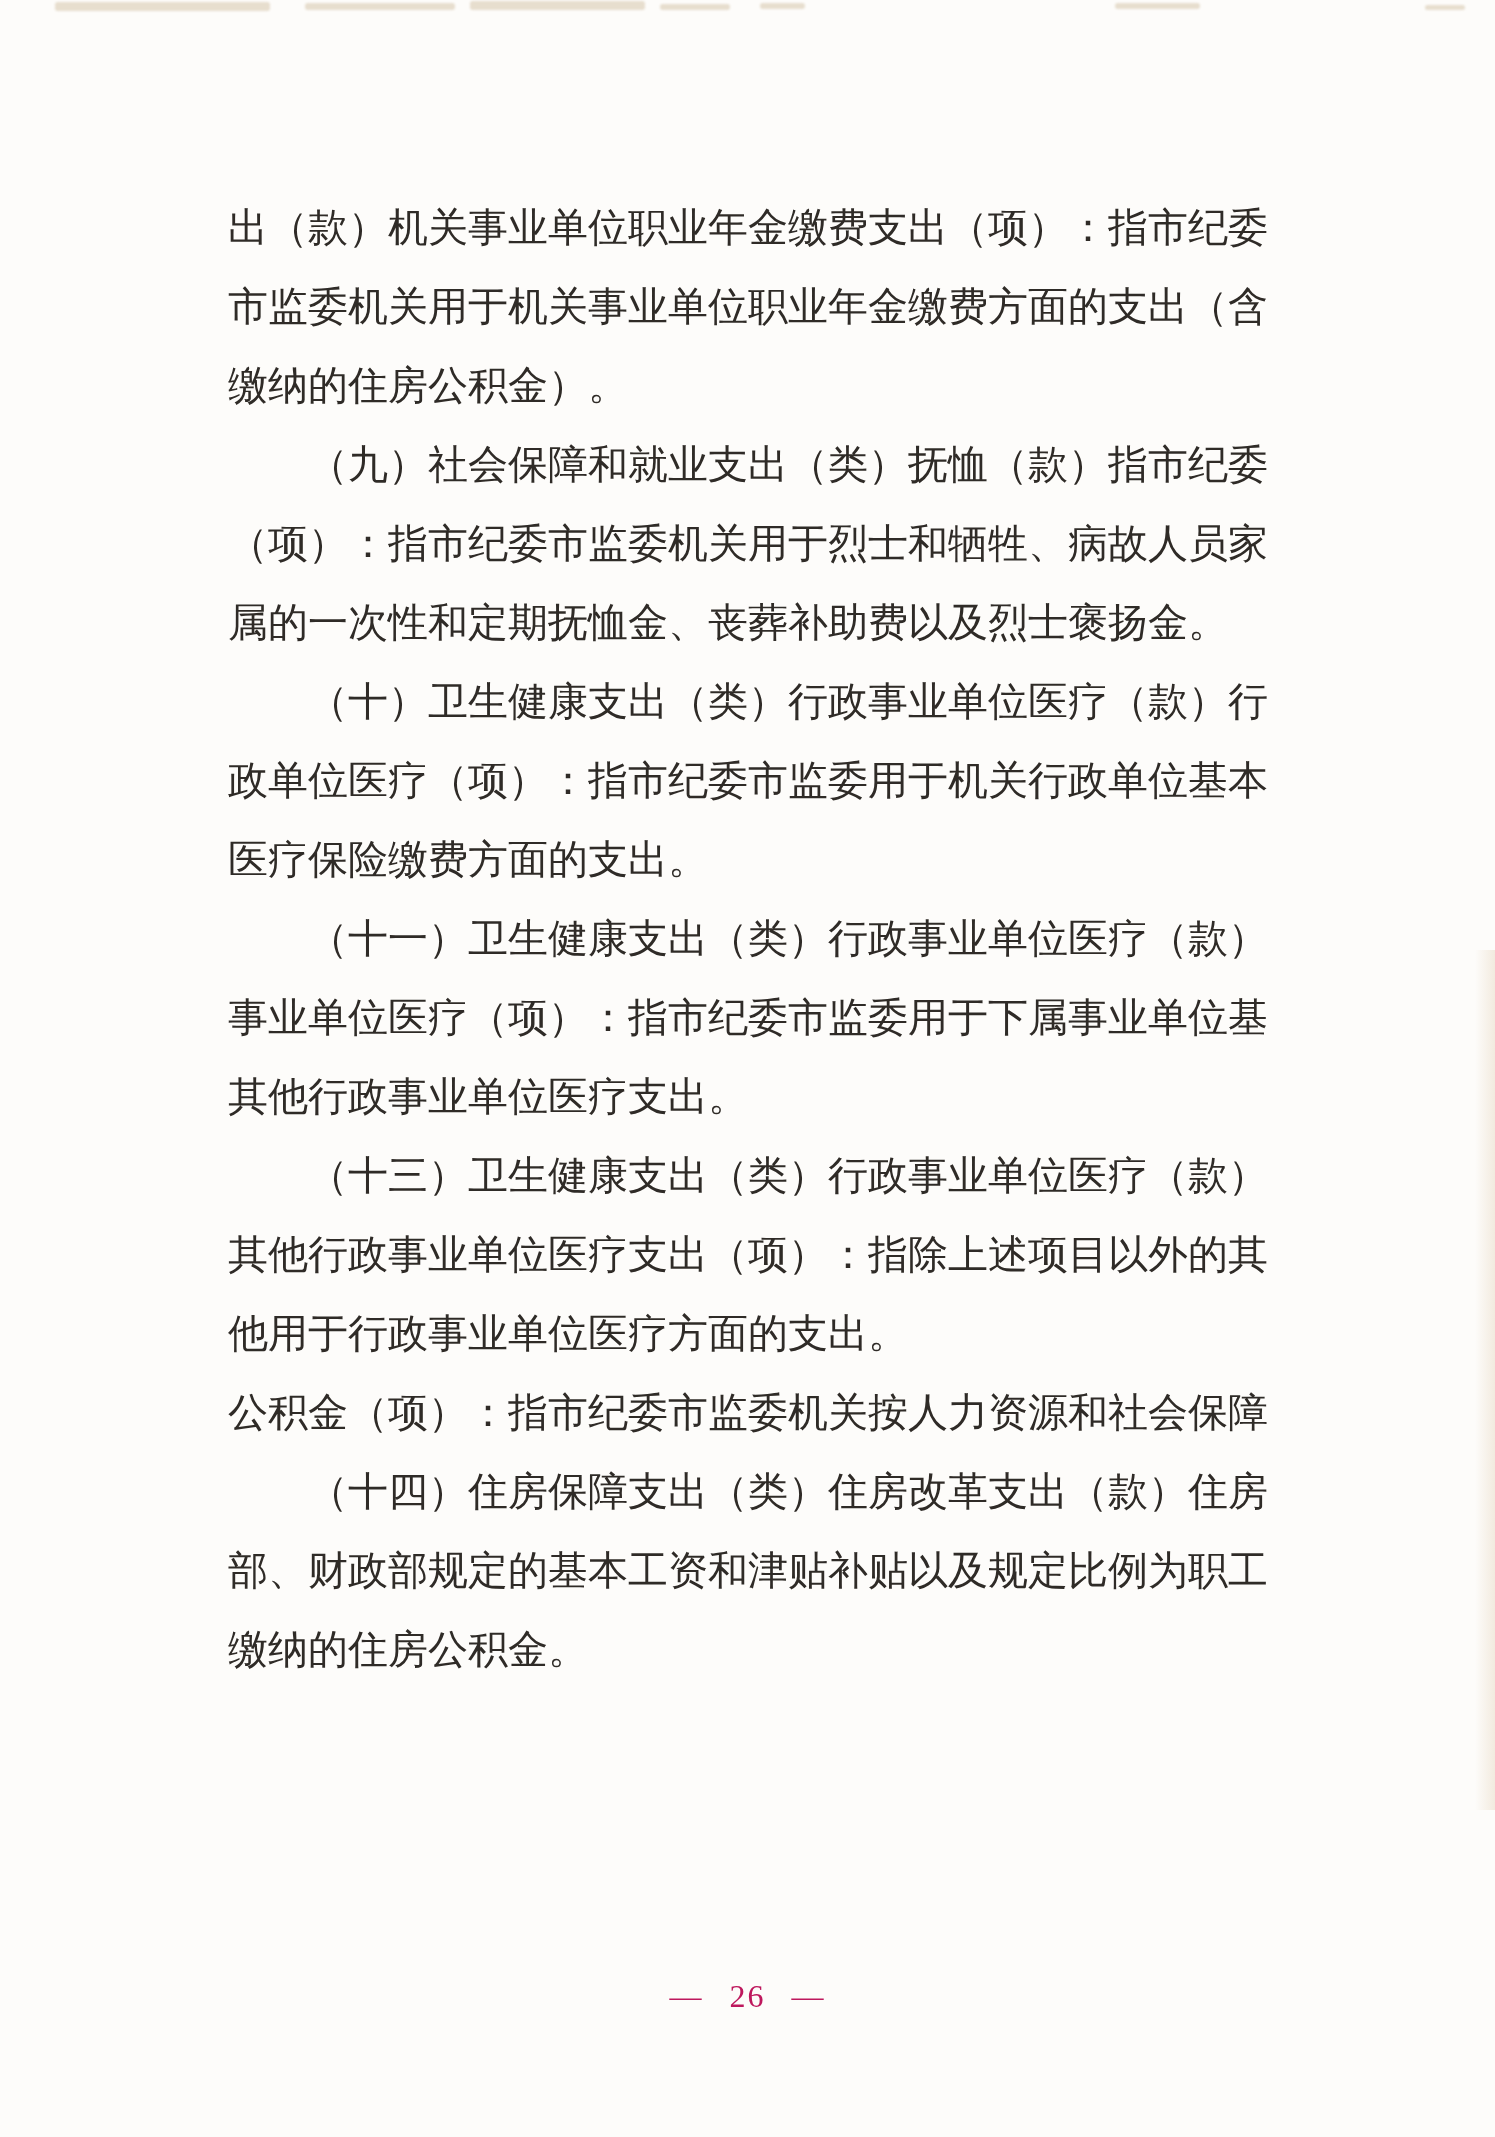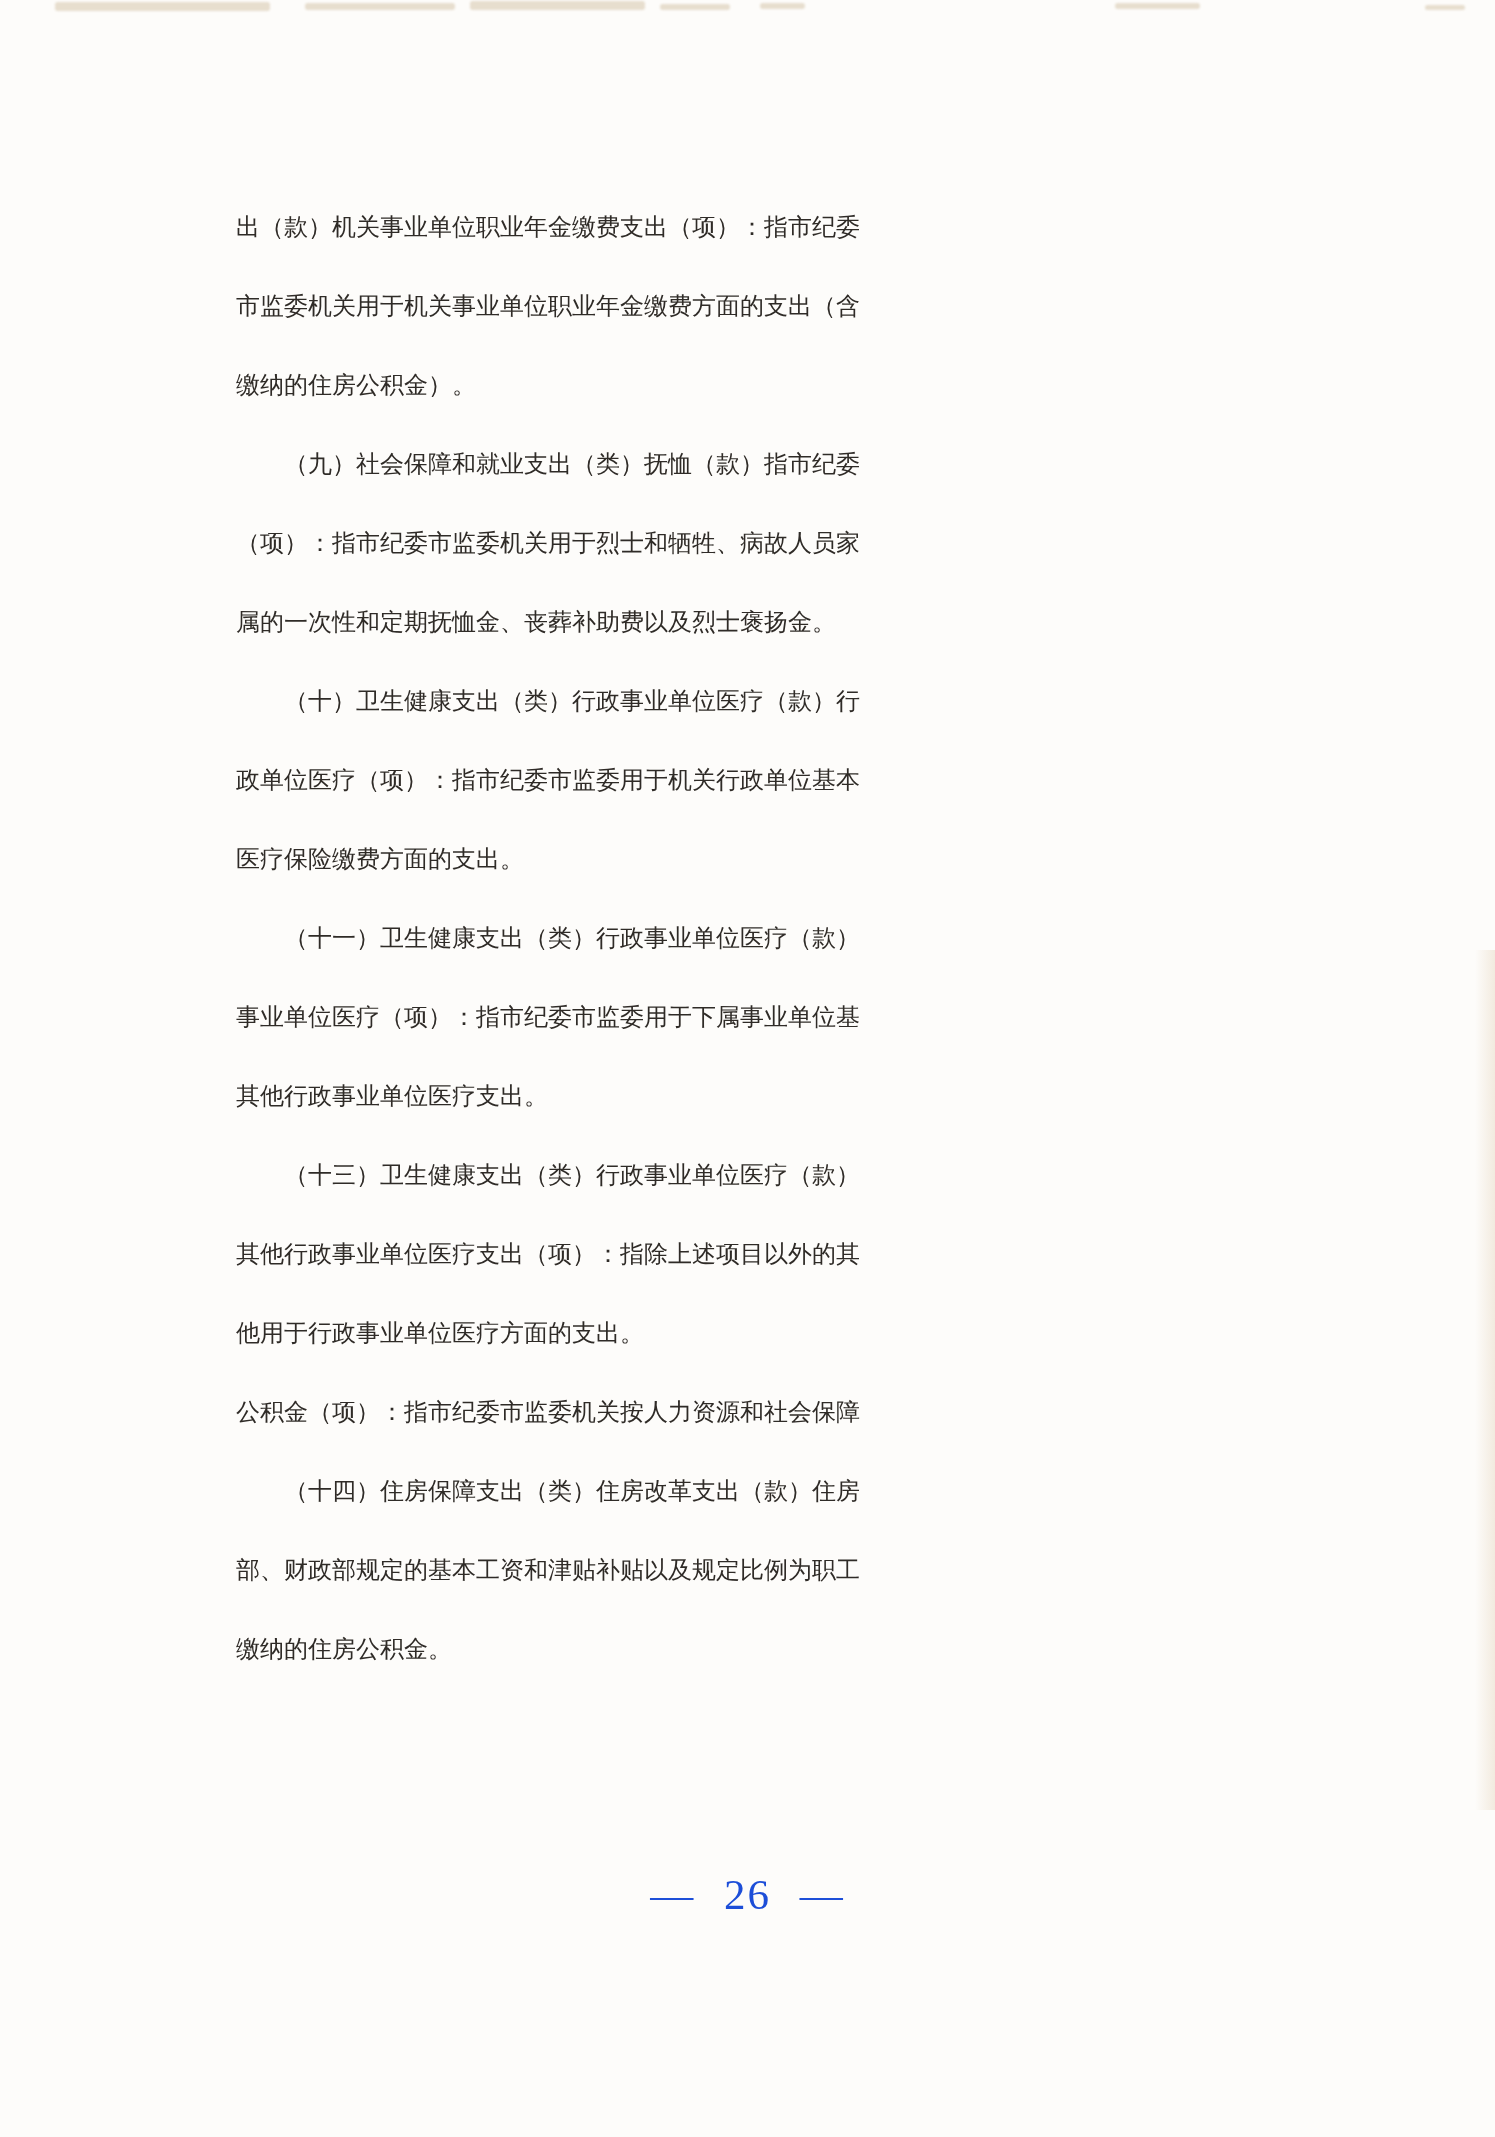--- a/index.html
+++ b/index.html
@@ -40,40 +40,40 @@
   .edge-shadow {
     position: absolute;
     right: 0;
     top: 950px;
     width: 20px;
     height: 860px;
     background: linear-gradient(to left, rgba(222, 202, 172, 0.35), rgba(222, 202, 172, 0));
   }
   .doc {
     position: absolute;
-    left: 236px;
+    left: 228px;
     top: 188px;
     width: 1046px;
-    font-size: 24px;
+    font-size: 40px;
     line-height: 79px;
   }
   .line {
     height: 79px;
     white-space: pre;
   }
   .footer {
     position: absolute;
     left: 0;
-    top: 1870px;
+    top: 1978px;
     width: 100%;
     text-align: center;
-    font-size: 43px;
+    font-size: 32px;
     letter-spacing: 2px;
     word-spacing: 16px;
-    color: #1d4ed8;
+    color: #be185d;
   }
 </style>
 </head>
 <body>
 
 <div class="page">
   <div class="artifacts">
     <i></i>
       <i></i>
       <i></i>

